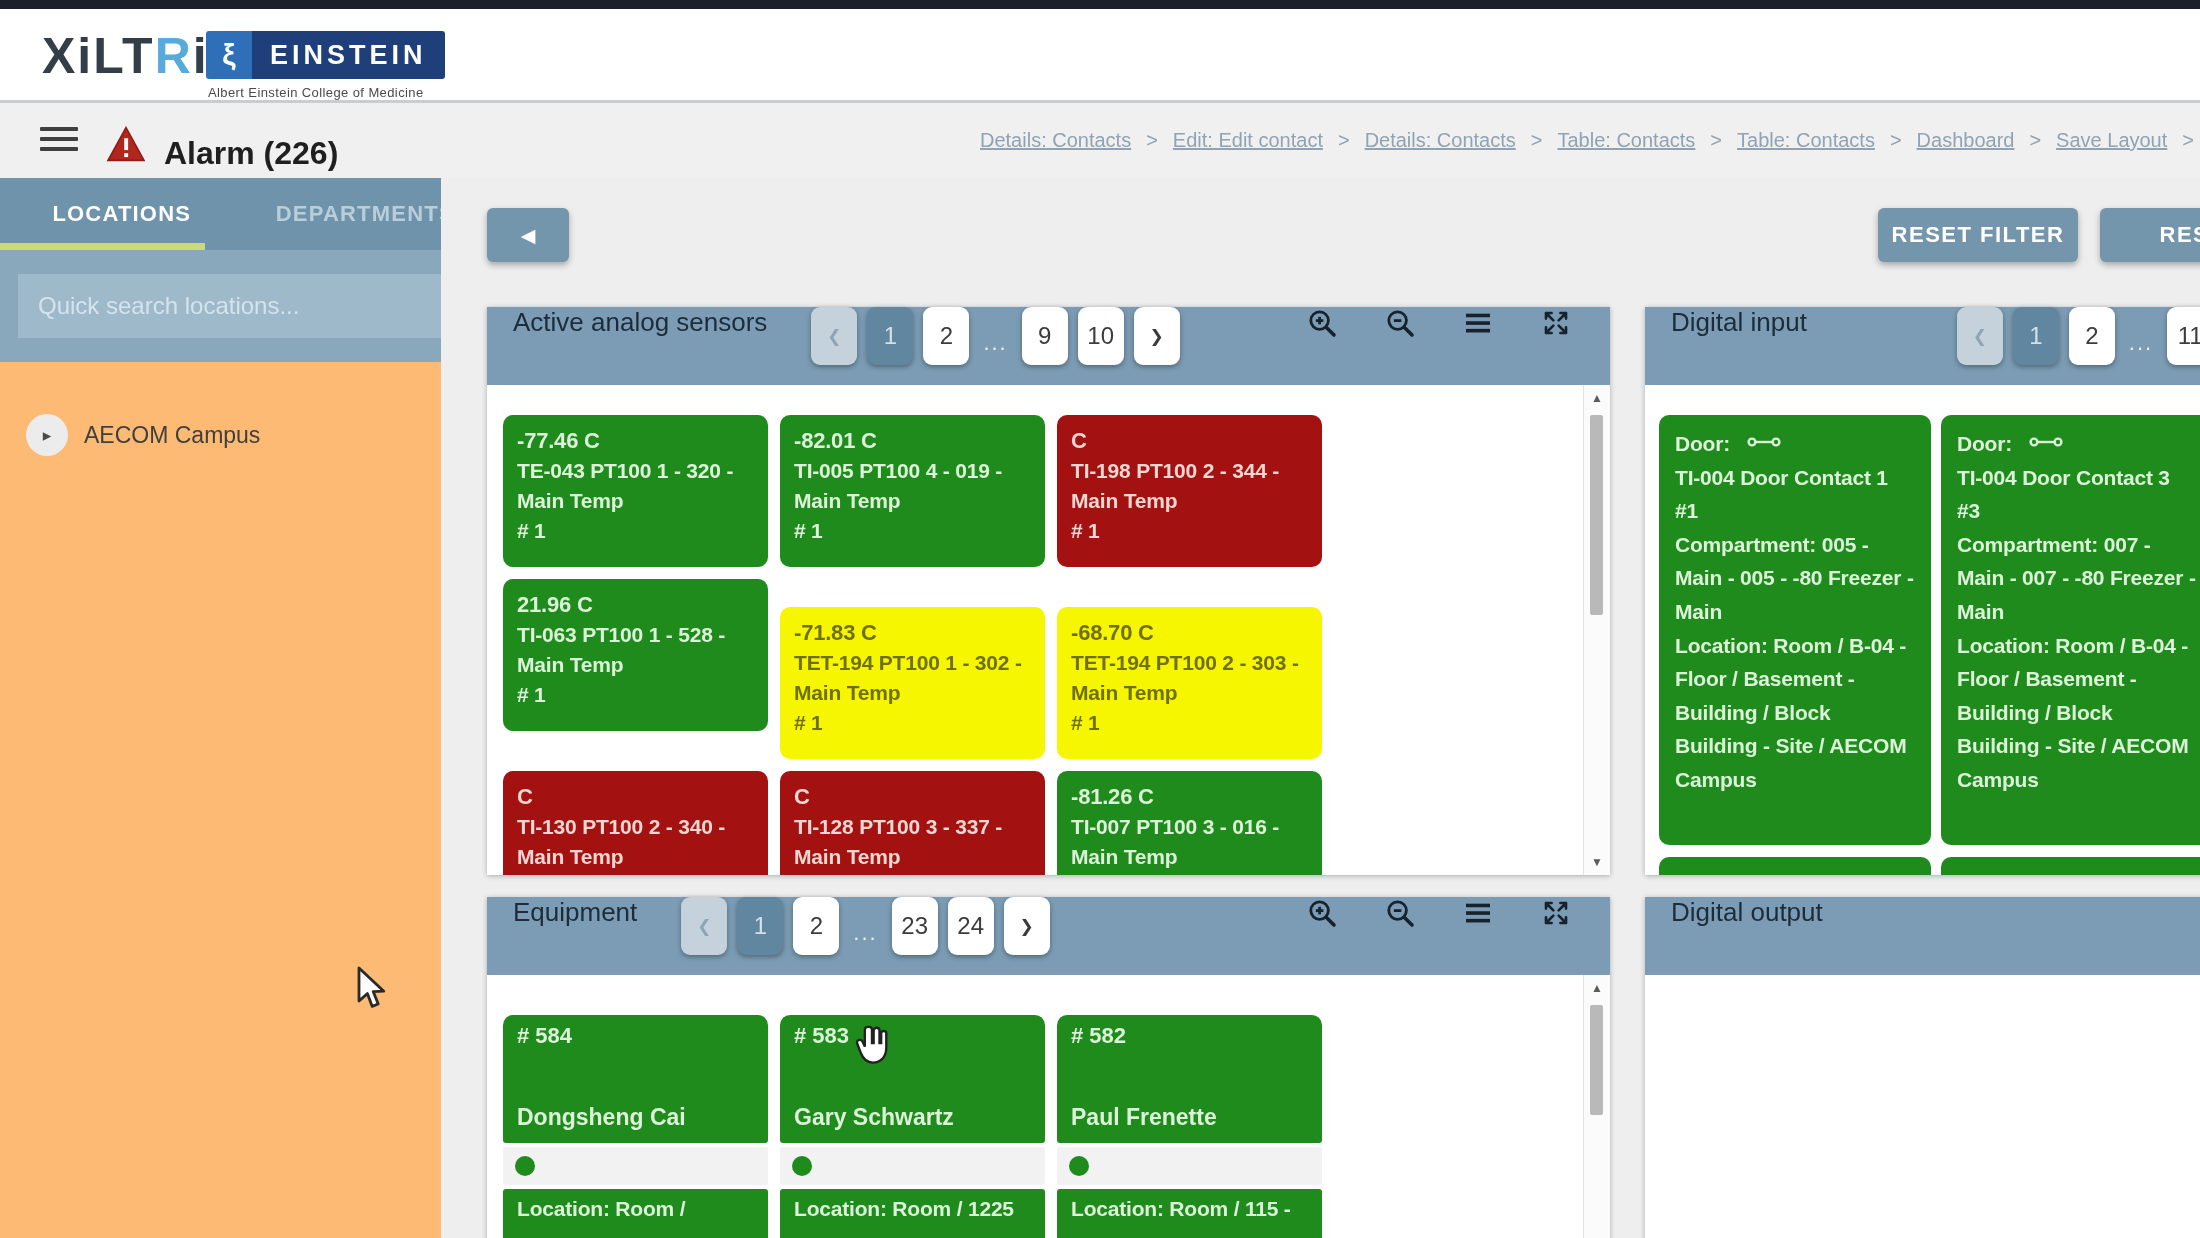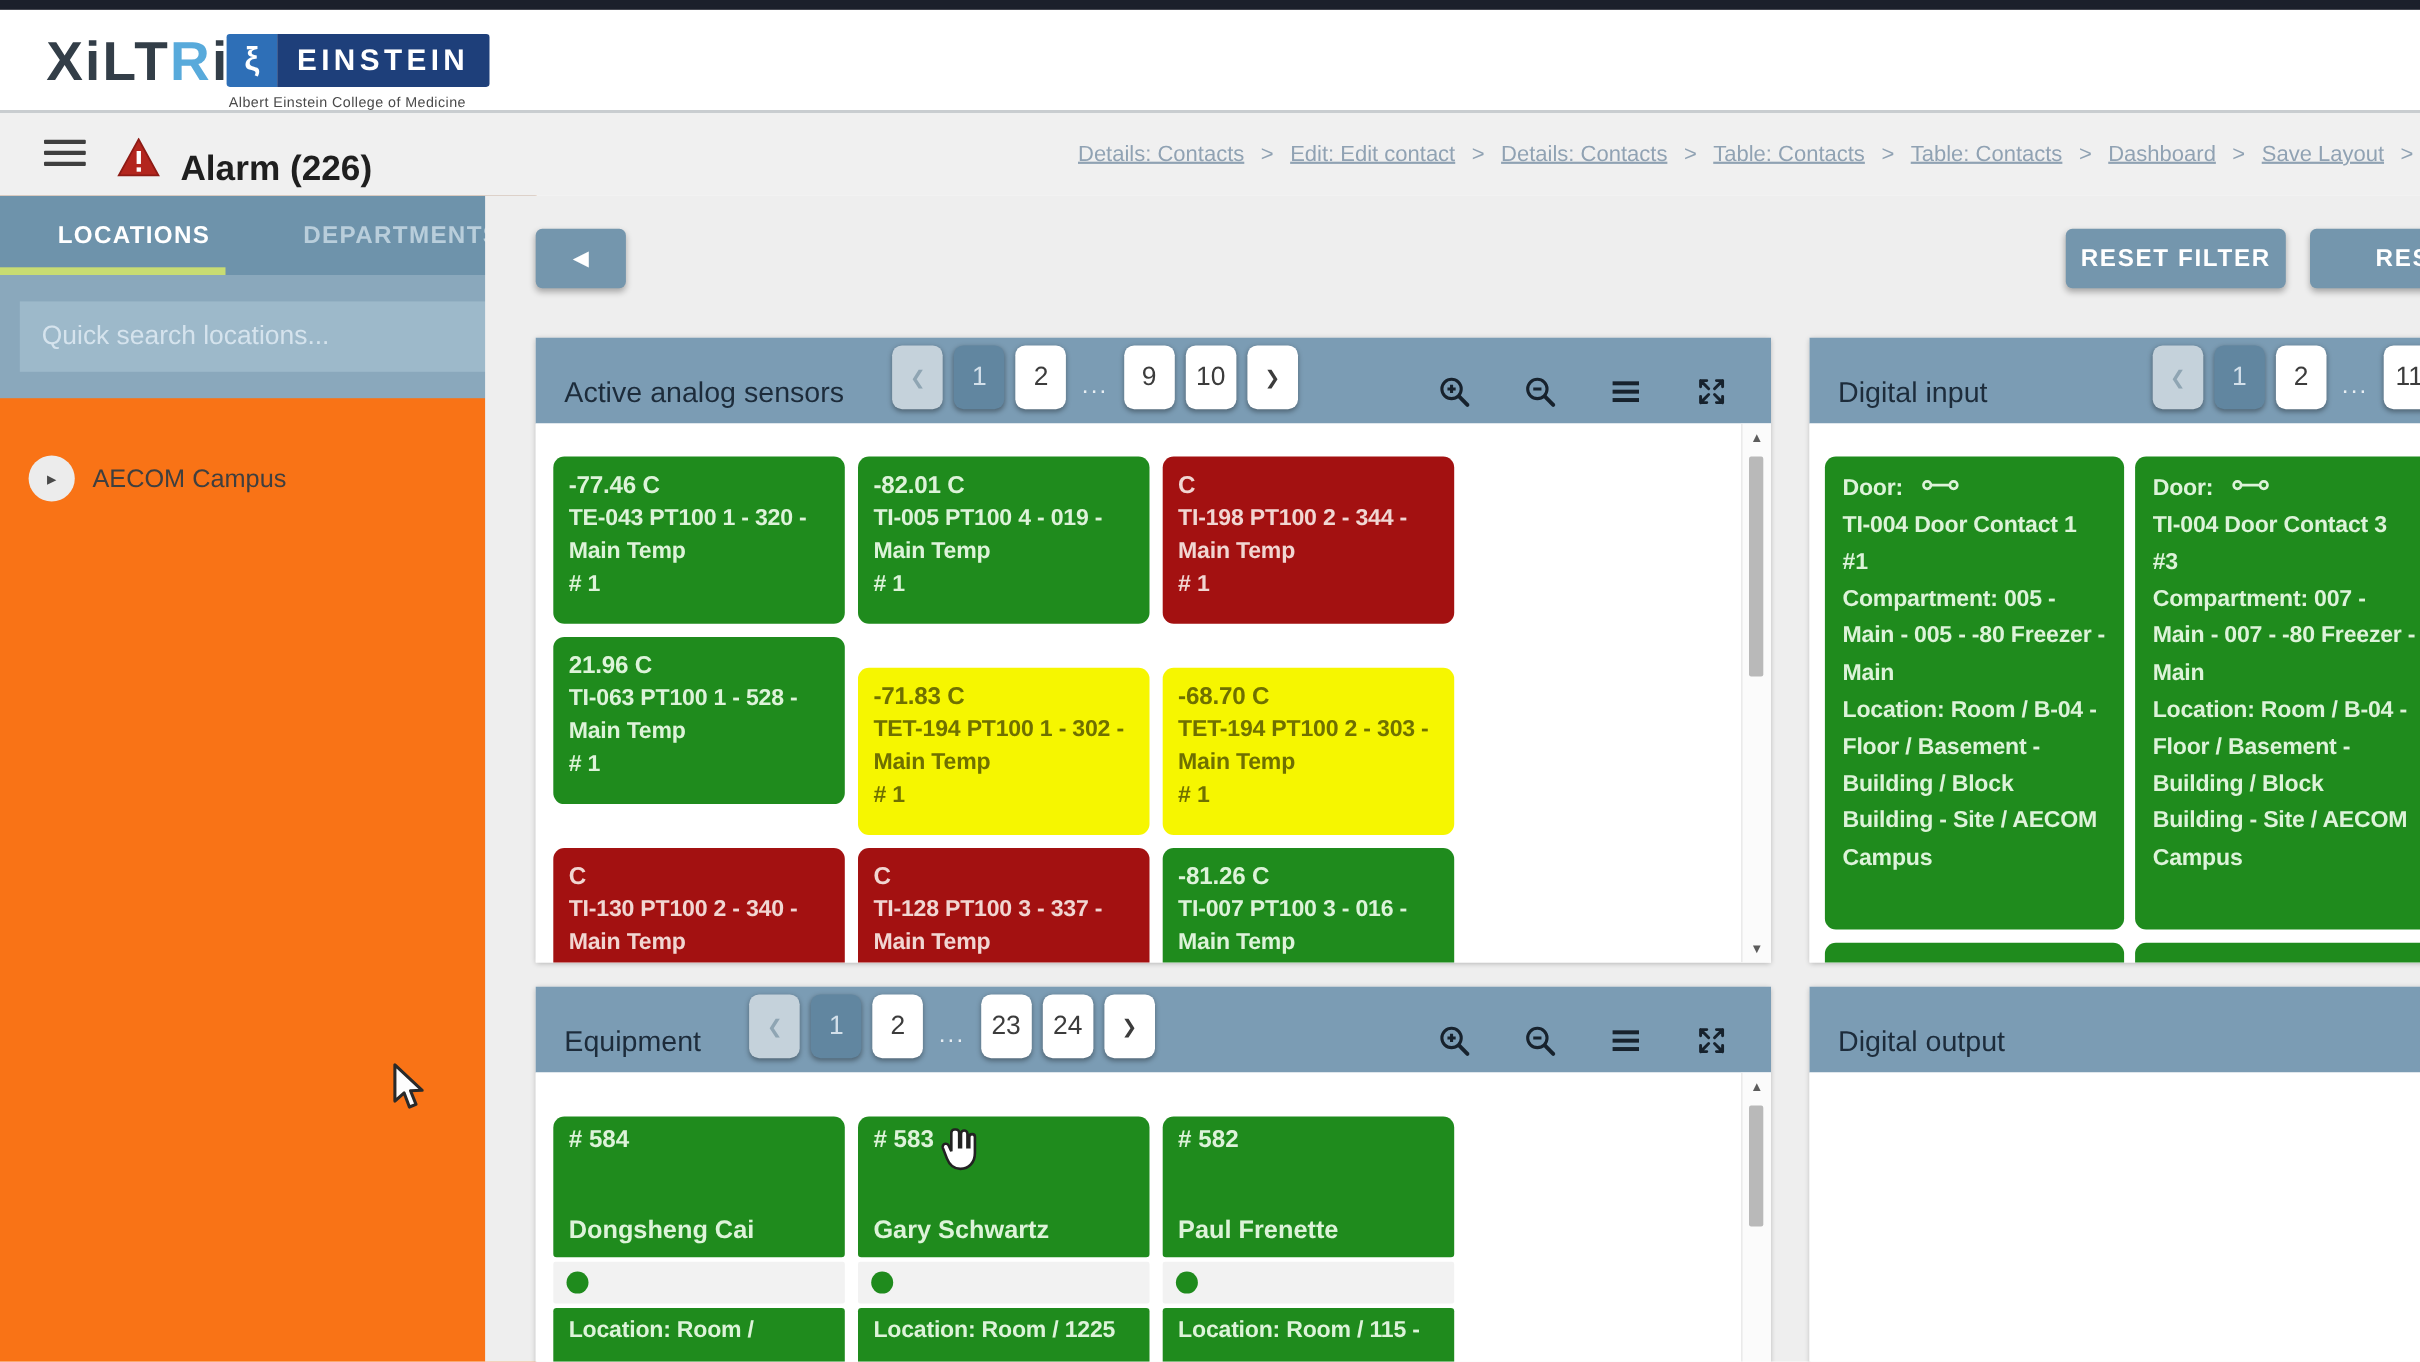--- a/index.html
+++ b/index.html
@@ -20,21 +20,21 @@
   
   .appheader{position:absolute;left:0;top:103px;width:100%;height:75px;background:#f0f0f0;}
   .hamburger{position:absolute;left:40px;top:24px;width:38px;height:28px;cursor:pointer;}
   .hamburger div{height:4px;background:#3f3f3f;margin-bottom:6px;border-radius:1px;}
   .alarm-wrap{position:absolute;left:106px;top:16px;display:flex;align-items:center;gap:18px;}
   .alarm-label{font-size:32px;font-weight:700;color:#1f1f1f;margin-top:16px;}
   .breadcrumbs{position:absolute;right:6px;top:0;height:75px;display:flex;align-items:center;gap:15px;font-size:20px;white-space:nowrap;}
   .crumb{color:#90a2b3;text-decoration:underline;cursor:pointer;}
   .crumb-sep{color:#90a2b3;}
   
-  .sidebar{position:absolute;left:0;top:178px;width:488px;bottom:0;background:#f97316;border-right:1px solid #c9c9c9;box-sizing:border-box;}
+  .sidebar{position:absolute;left:0;top:178px;width:488px;bottom:0;background:#fdba74;border-right:1px solid #c9c9c9;box-sizing:border-box;}
   .tabbar{height:72px;background:#6e93ab;display:flex;position:relative;}
   .tab{flex:1;display:flex;align-items:center;justify-content:center;font-weight:700;font-size:22px;letter-spacing:1.2px;cursor:pointer;}
   .tab.active{color:#ffffff;}
   .tab.inactive{color:#b9cedb;}
   .tab-underline{position:absolute;left:0;bottom:0;width:205px;height:7px;background:#c8dc73;}
   .searchbar{height:112px;background:#8aa8bc;display:flex;align-items:center;padding:0 18px;}
   .searchinput{width:100%;height:64px;background:#9db9ca;border:none;border-radius:0;padding:0 20px;font-size:24px;color:#eef5f9;font-family:"Liberation Sans",sans-serif;box-sizing:border-box;}
   .searchinput::placeholder{color:#d5e3ed;opacity:1;}
   .tree{padding-top:52px;}
   .tree-item{display:flex;align-items:center;gap:16px;padding-left:26px;cursor:pointer;}
@@ -45,21 +45,21 @@
   .btn{background:#7496ad;border-radius:6px;box-shadow:0 3px 6px rgba(0,0,0,.3);display:flex;align-items:center;justify-content:center;cursor:pointer;}
   .collapse-btn{position:absolute;left:46px;top:30px;width:82px;height:54px;color:#fff;font-size:19px;}
   .reset-filter-btn{position:absolute;left:1437px;top:30px;width:200px;height:54px;color:#fff;font-size:22px;font-weight:700;letter-spacing:1.5px;}
   .reset-btn{position:absolute;left:1659px;top:30px;width:200px;height:54px;color:#fff;font-size:22px;font-weight:700;letter-spacing:1.5px;}
   
   .panel{position:absolute;background:#fff;box-shadow:0 1px 5px rgba(0,0,0,.28);}
   #panel-analog{left:46px;top:129px;width:1123px;height:568px;}
   #panel-di{left:1204px;top:129px;width:600px;height:568px;}
   #panel-eq{left:46px;top:719px;width:1123px;height:519px;}
   #panel-do{left:1204px;top:719px;width:600px;height:519px;}
-  .panel-header{height:78px;background:#7b9cb4;display:flex;align-items:flex-end;padding:13px 26px;box-sizing:border-box;}
+  .panel-header{height:78px;background:#7b9cb4;display:flex;align-items:flex-start;padding:0 26px;box-sizing:border-box;}
   .panel-title{font-size:26px;color:#1d2c3b;font-weight:500;white-space:nowrap;}
   .pagination{display:flex;align-items:center;gap:10px;margin-left:44px;}
   #pg-di{margin-left:150px;}
   .pg-btn{min-width:46px;height:58px;padding:0 6px;border-radius:9px;background:#fff;display:flex;align-items:center;justify-content:center;font-size:24px;color:#3c3c3c;box-shadow:0 2px 5px rgba(0,0,0,.35);cursor:pointer;box-sizing:border-box;}
   .pg-btn.active{background:#6186a0;color:#d3e0ea;}
   .pg-btn.chev{font-size:17px;}
   .pg-btn.chev-disabled{background:#c5d2db;color:#8fa5b3;}
   .pg-ellipsis{color:#e8eef3;font-size:22px;letter-spacing:2px;margin:14px 4px 0 4px;}
   .panel-icons{margin-left:auto;display:flex;align-items:center;gap:46px;margin-right:12px;}
   .picon{width:32px;height:32px;cursor:pointer;display:flex;align-items:center;justify-content:center;}

